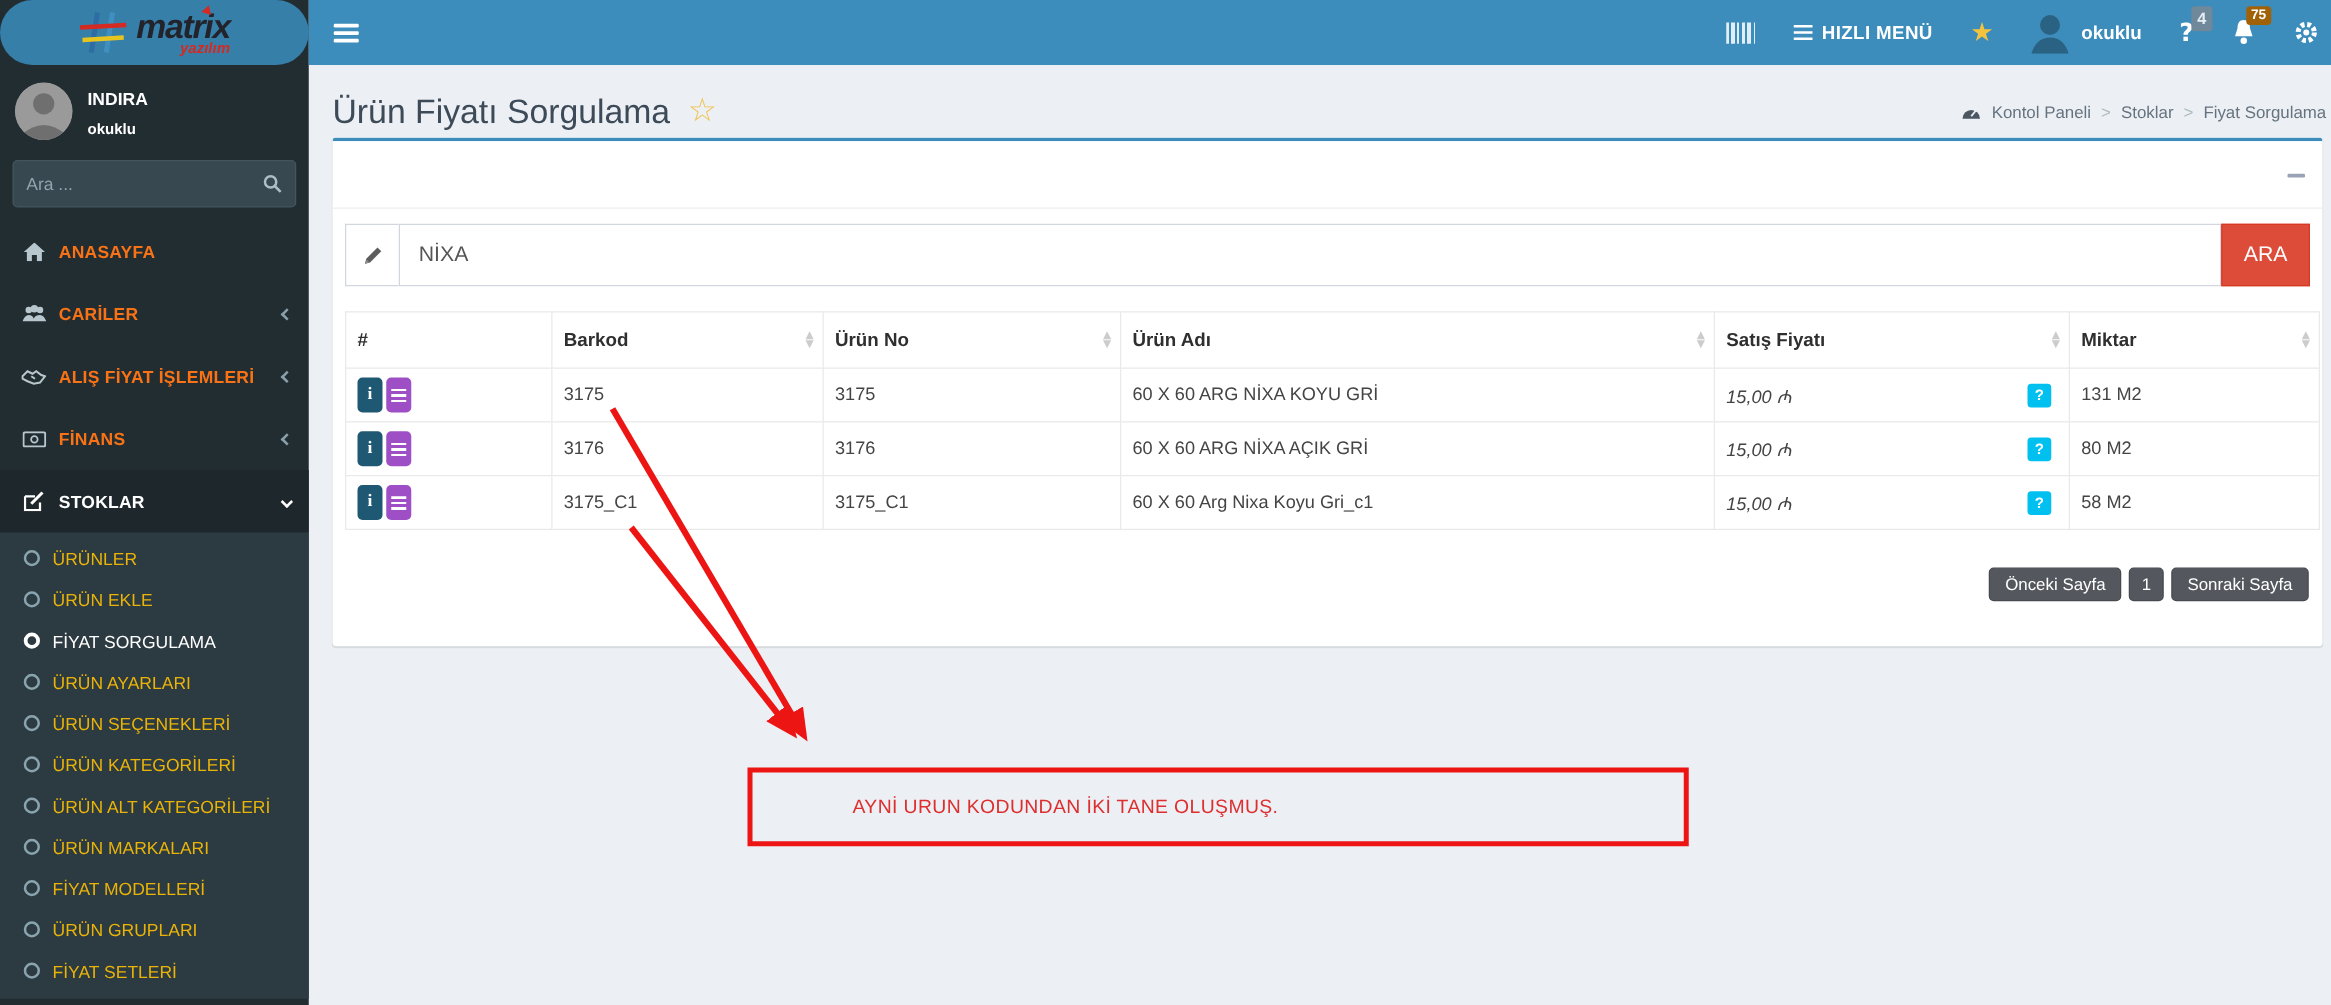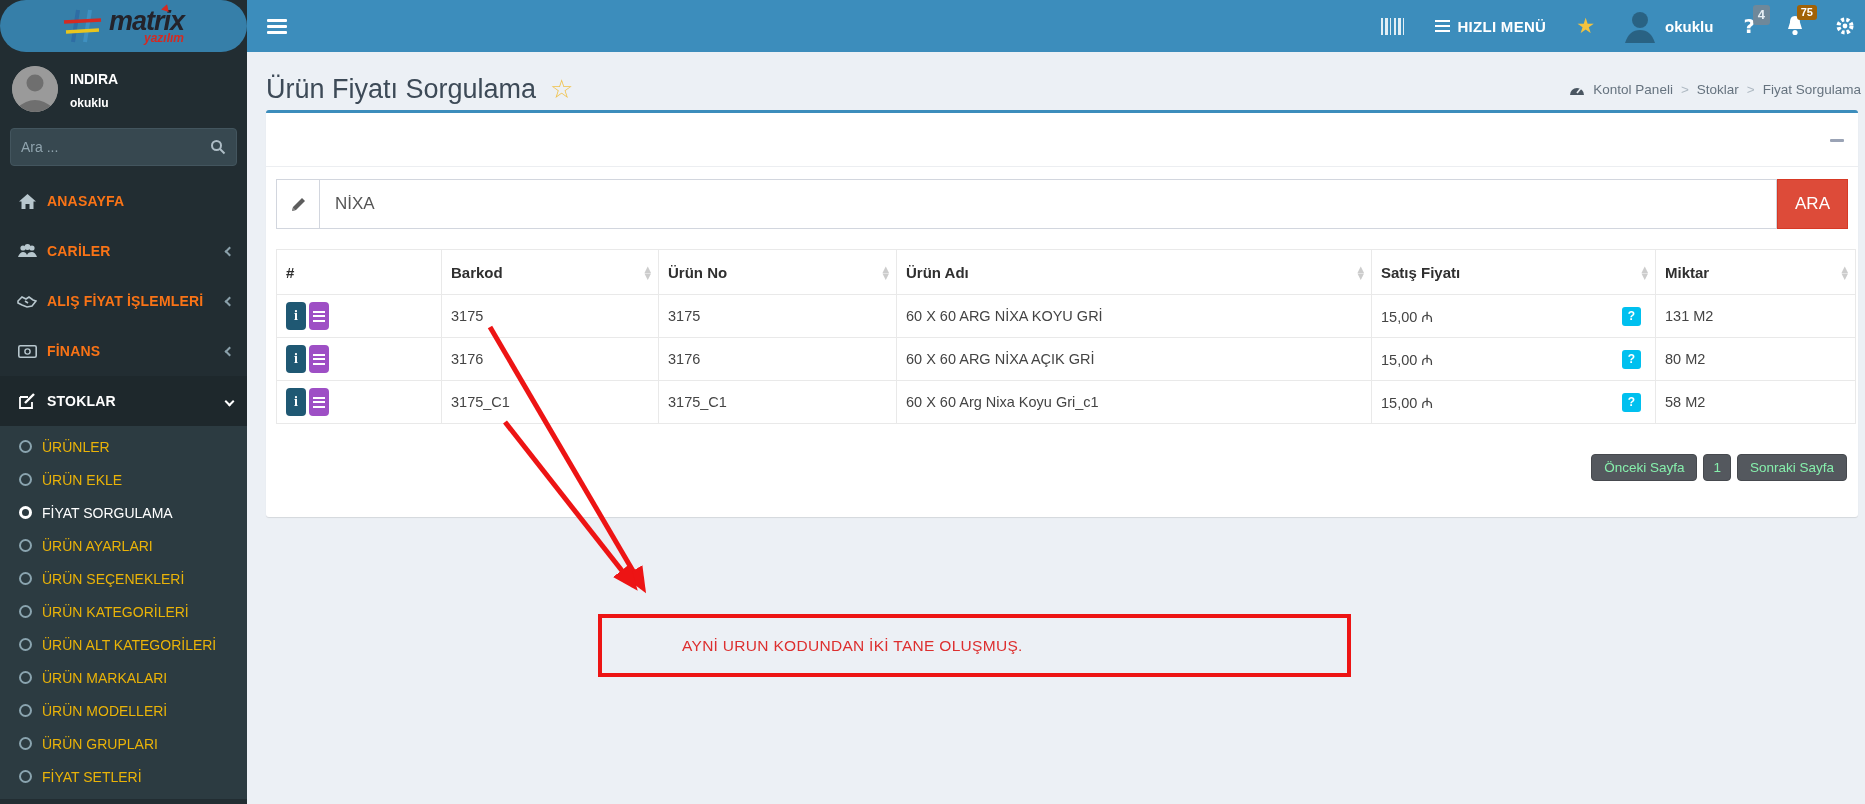--- a/index.html
+++ b/index.html
@@ -92,26 +92,26 @@
   .grid th { height:45px; padding:0 26px 0 9px; font-size:15px; color:#2f2f2f; position:relative; cursor:pointer; }
   .grid td { height:43px; padding:0 9px; font-size:14.5px; color:#444; }
   .sort-arrows { position:absolute; right:7px; top:50%; transform:translateY(-50%); display:flex; flex-direction:column; line-height:6.5px; font-size:8.5px; color:#ccc; font-family:"DejaVu Sans",sans-serif; }
   .c-hash{width:165px}.c-barkod{width:217px}.c-urunno{width:238px}.c-urunadi{width:475px}.c-fiyat{width:284px}.c-miktar{width:200px}
   .row-actions { display:flex; gap:3px; }
   .act-btn { width:20px; height:28px; border:none; border-radius:4px; cursor:pointer; display:flex; align-items:center; justify-content:center; }
   .act-info { background:#1f5873; color:#fff; font-size:14px; font-weight:bold; font-family:"Liberation Serif","DejaVu Serif",serif; }
   .act-list { background:#9e4fc5; }
   .list-lines { width:12px; height:11px; background:repeating-linear-gradient(180deg,#fff 0 2px,transparent 2px 4.4px); }
   .price-cell { display:flex; align-items:center; }
-  .price-val { flex:1; }
+  .price-val { flex:1;font-style:italic; }
   .q-badge { width:19px; height:19px; background:#00c0ef; border-radius:3px; color:#fff; font-size:12px; font-weight:bold;
     display:flex; align-items:center; justify-content:center; margin-right:5px; cursor:pointer; }
 
   .pager { display:flex; justify-content:flex-end; gap:6px; margin-top:30px; padding-right:1px; }
-  .pager-btn { background:#54585e; color:#86efac; border:1px solid #46494e; border-radius:4px; font-size:13.5px;
+  .pager-btn { background:#54585e; color:#ffffff; border:1px solid #46494e; border-radius:4px; font-size:13.5px;
     padding:5px 12px; cursor:pointer; font-family:inherit; }
   .pager-btn.page-num { padding:5px 9px; }
 
   
   .annotation-box { position:absolute; left:598px; top:614px; width:753px; height:63px;
     border:4px solid #ed1414; z-index:30; display:flex; align-items:center; }
   .annotation-text { margin-left:80px; color:#dd2f2f; font-size:15.5px; letter-spacing:0.3px; }
   .arrow-overlay { position:absolute; left:0; top:0; z-index:40; pointer-events:none; }
 
   svg { display:block; }
@@ -240,21 +240,21 @@
       <div class="submenu-item">
           <span class="ring"></span>
           <span>ÜRÜN ALT KATEGORİLERİ</span>
         </div>
       <div class="submenu-item">
           <span class="ring"></span>
           <span>ÜRÜN MARKALARI</span>
         </div>
       <div class="submenu-item">
           <span class="ring"></span>
-          <span>ÜRÜN MODELLERİ</span>
+          <span>FİYAT MODELLERİ</span>
         </div>
       <div class="submenu-item">
           <span class="ring"></span>
           <span>ÜRÜN GRUPLARI</span>
         </div>
       <div class="submenu-item">
           <span class="ring"></span>
           <span>FİYAT SETLERİ</span>
         </div>
     </div>

